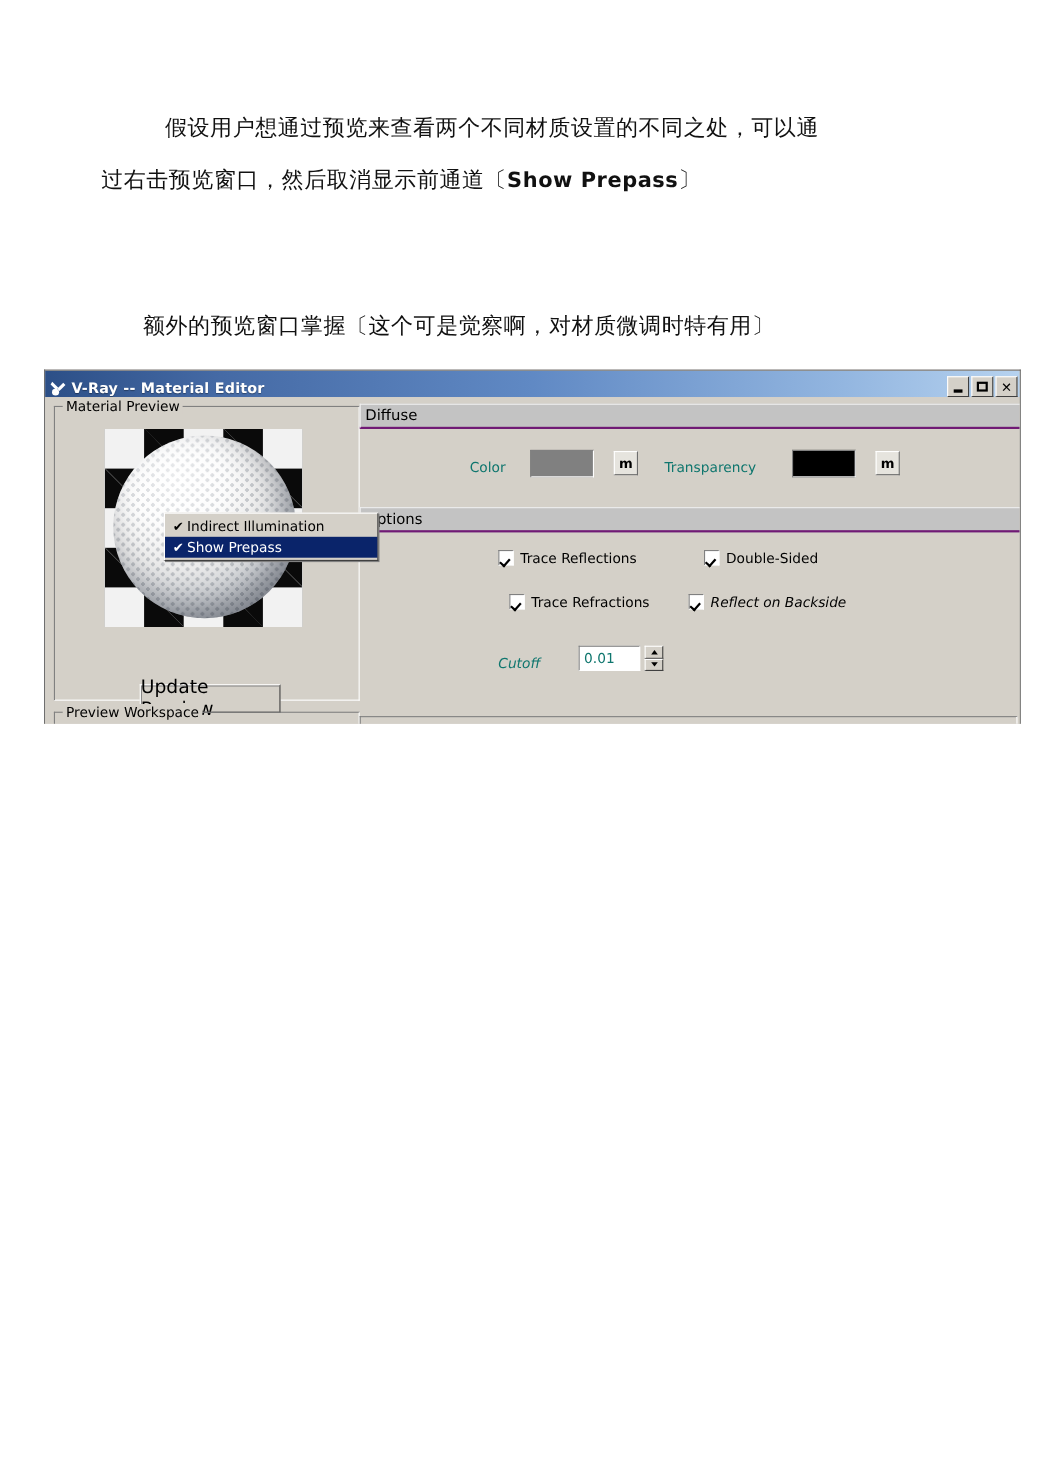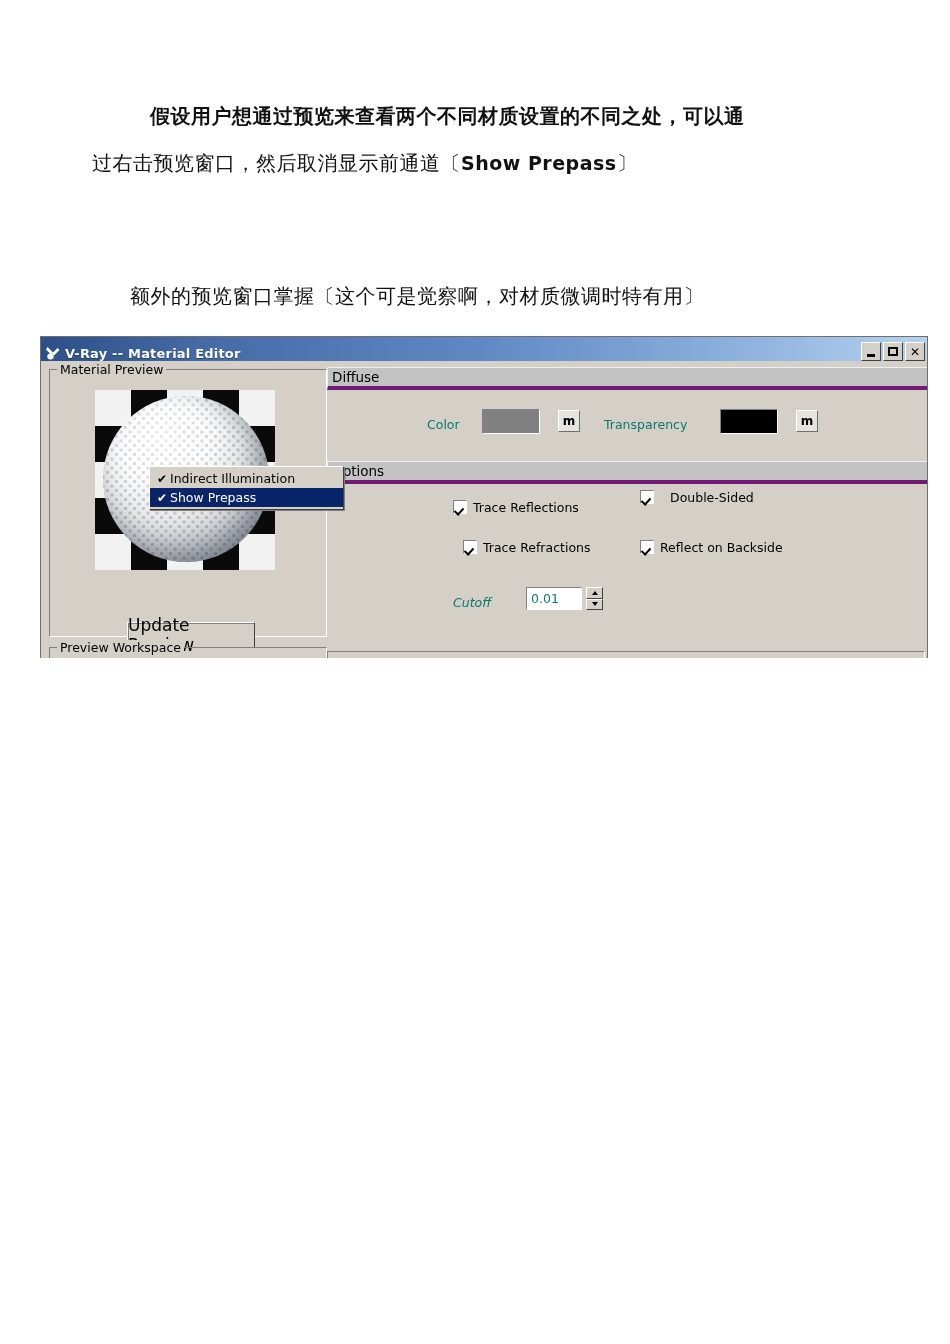--- a/index.html
+++ b/index.html
@@ -17,21 +17,21 @@
 
   
   .doc-text {
     position: absolute;
     font-family: "DejaVu Serif", "Liberation Serif", serif;
     font-size: 20px;
     color: #111;
     letter-spacing: 0.5px;
     white-space: nowrap;
   }
-  #para1-line1 { left: 150px; top: 103px; font-weight: bold; }
+  #para1-line1 { left: 150px; top: 103px; }
   #para1-line2 { left: 92px;  top: 150px; }
   #para2-line1 { left: 130px; top: 283px; }
   .strong-latin {
     font-family: "DejaVu Sans", "Liberation Sans", sans-serif;
     font-weight: bold;
     font-size: 19px;
   }
 
   
   #vray-window {
@@ -262,21 +262,21 @@
     bottom: 0;
   }
   .section-header {
     position: absolute;
     left: 0;
     width: 600px;
     height: 23px;
     background: #c3c3c3;
     border-top: 1px solid #efefef;
     border-left: 1px solid #efefef;
-    border-bottom: 4px solid #701a75;
+    border-bottom: 2px solid #701a75;
     box-sizing: border-box;
     display: flex;
     align-items: center;
     padding-left: 4px;
     font-size: 13.5px;
     color: #000;
   }
   #hdr-diffuse { top: 6px; }
   #hdr-options { top: 100px; }
 
@@ -488,29 +488,29 @@
       </div>
 
       <div class="section-header" id="hdr-options">
         <span>Options</span>
       </div>
 
       <div class="checkrow" style="left:126px; top:139px;">
         <span class="checkbox checked"></span>
         <span>Trace Reflections</span>
       </div>
-      <div class="checkrow" style="left:313px; top:129px;gap:10px;">
+      <div class="checkrow" style="left:313px; top:139px;">
         <span class="checkbox checked"></span>
         <span>Double-Sided</span>
       </div>
       <div class="checkrow" style="left:136px; top:179px;">
         <span class="checkbox checked"></span>
         <span>Trace Refractions</span>
       </div>
-      <div class="checkrow" style="left:313px; top:179px;">
+      <div class="checkrow" style="left:299px; top:179px;font-style:italic;">
         <span class="checkbox checked"></span>
         <span>Reflect on Backside</span>
       </div>
 
       <span class="field-label" style="left:126px; top:234px;font-style:italic;">Cutoff</span>
       <div id="cutoff-input" style="left:199px; top:226px;">
         <span>0.01</span>
       </div>
       <div id="cutoff-spinner" style="left:259px; top:226px;">
         <div class="spin-btn">

